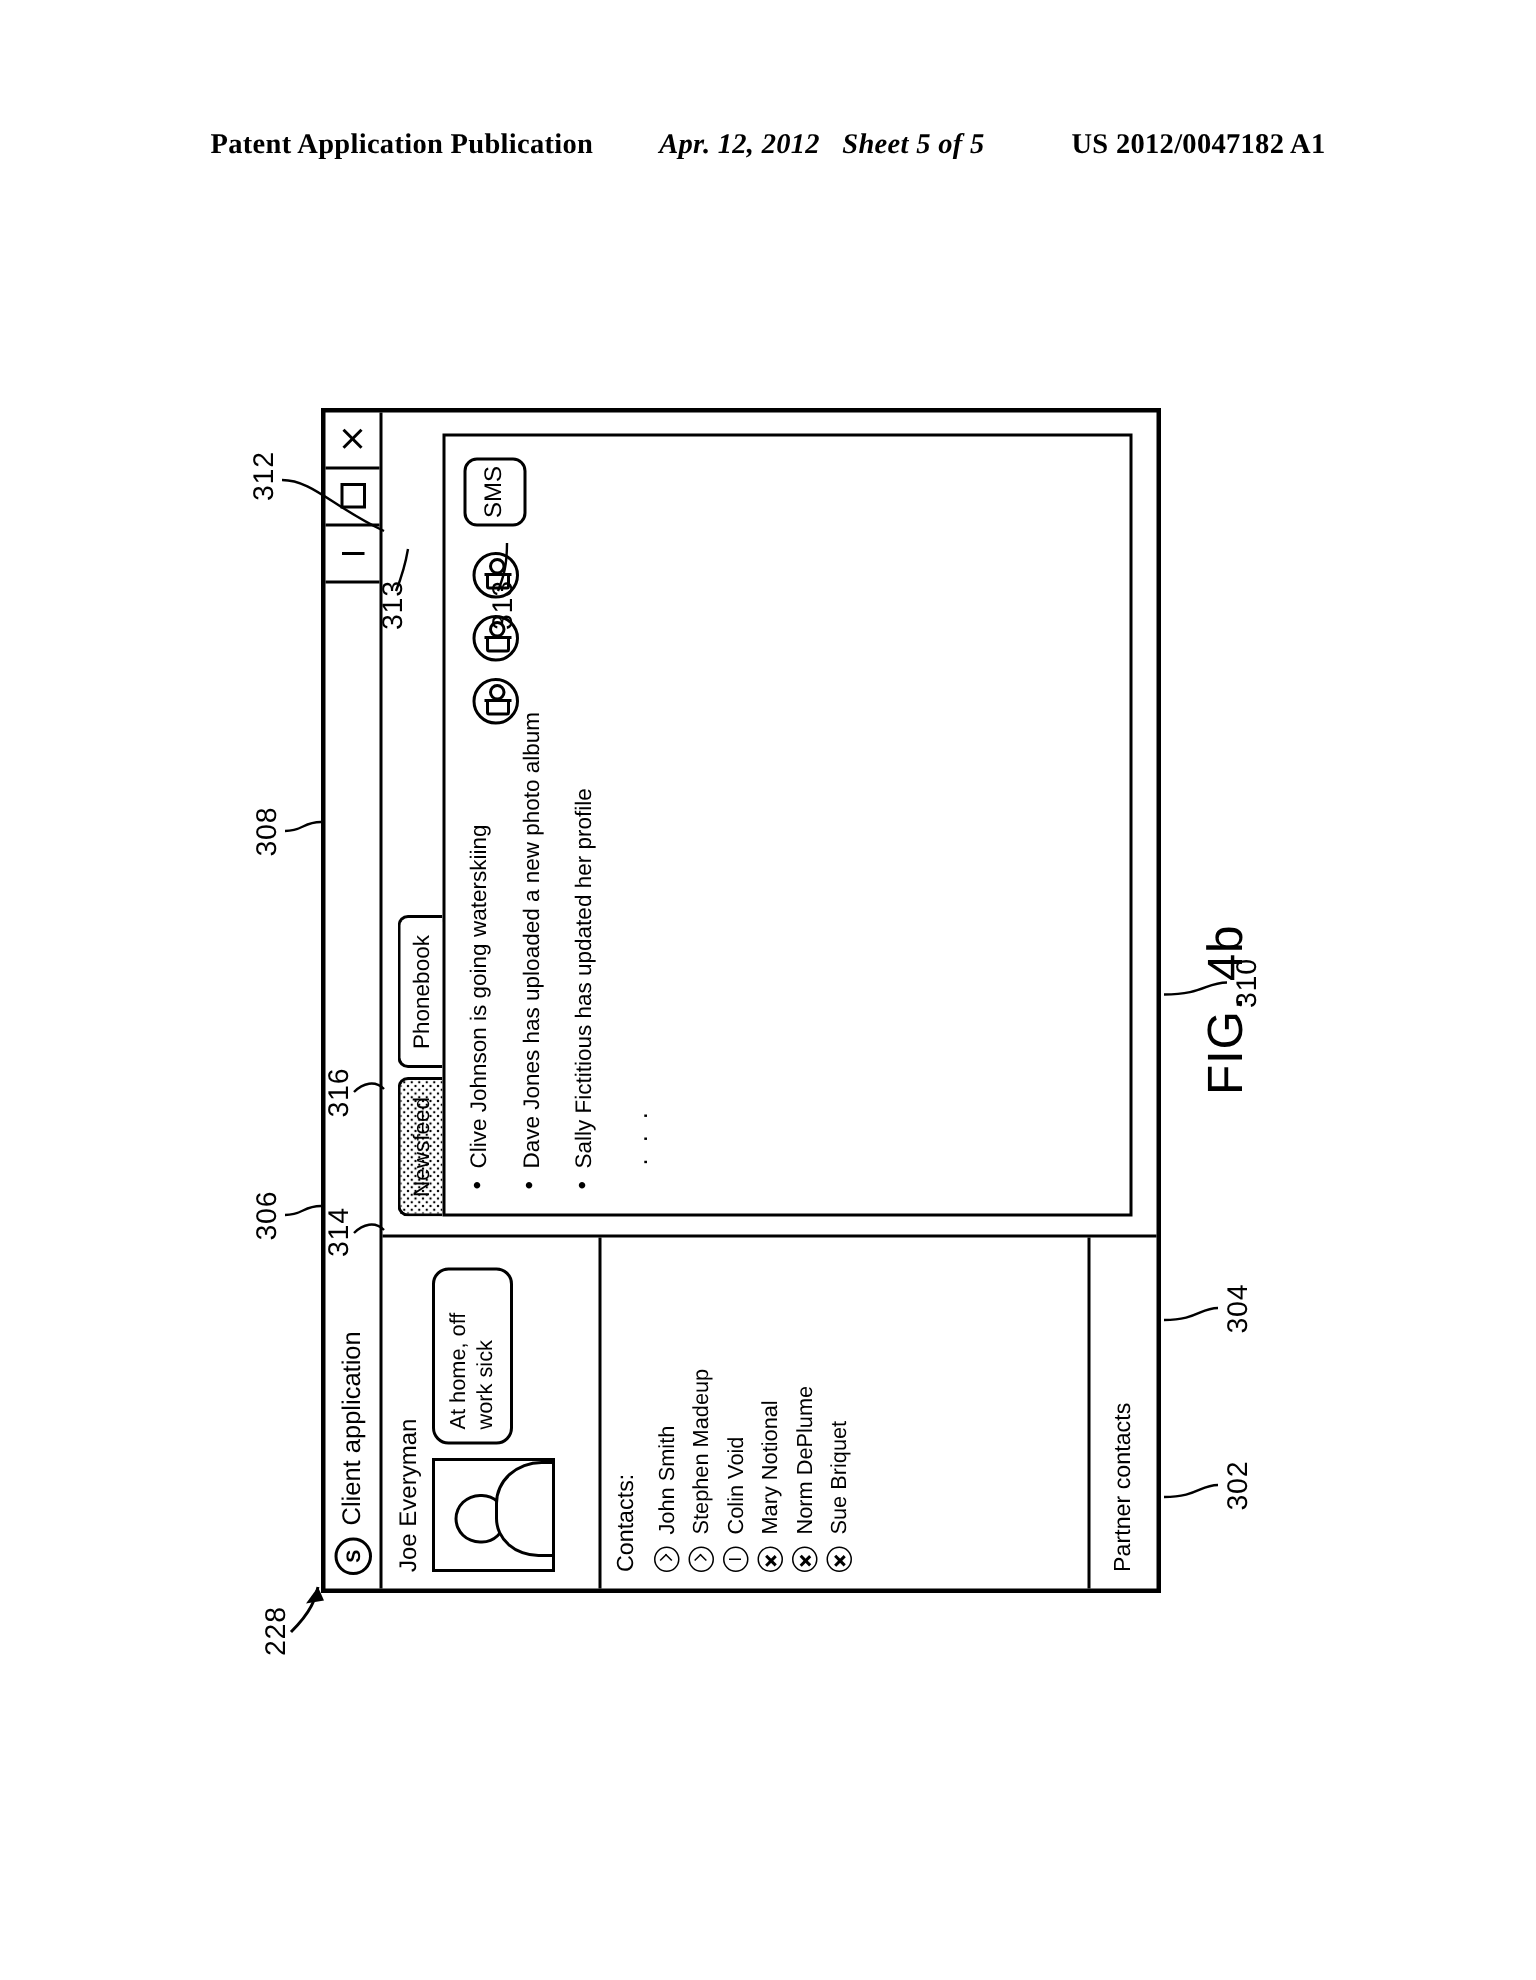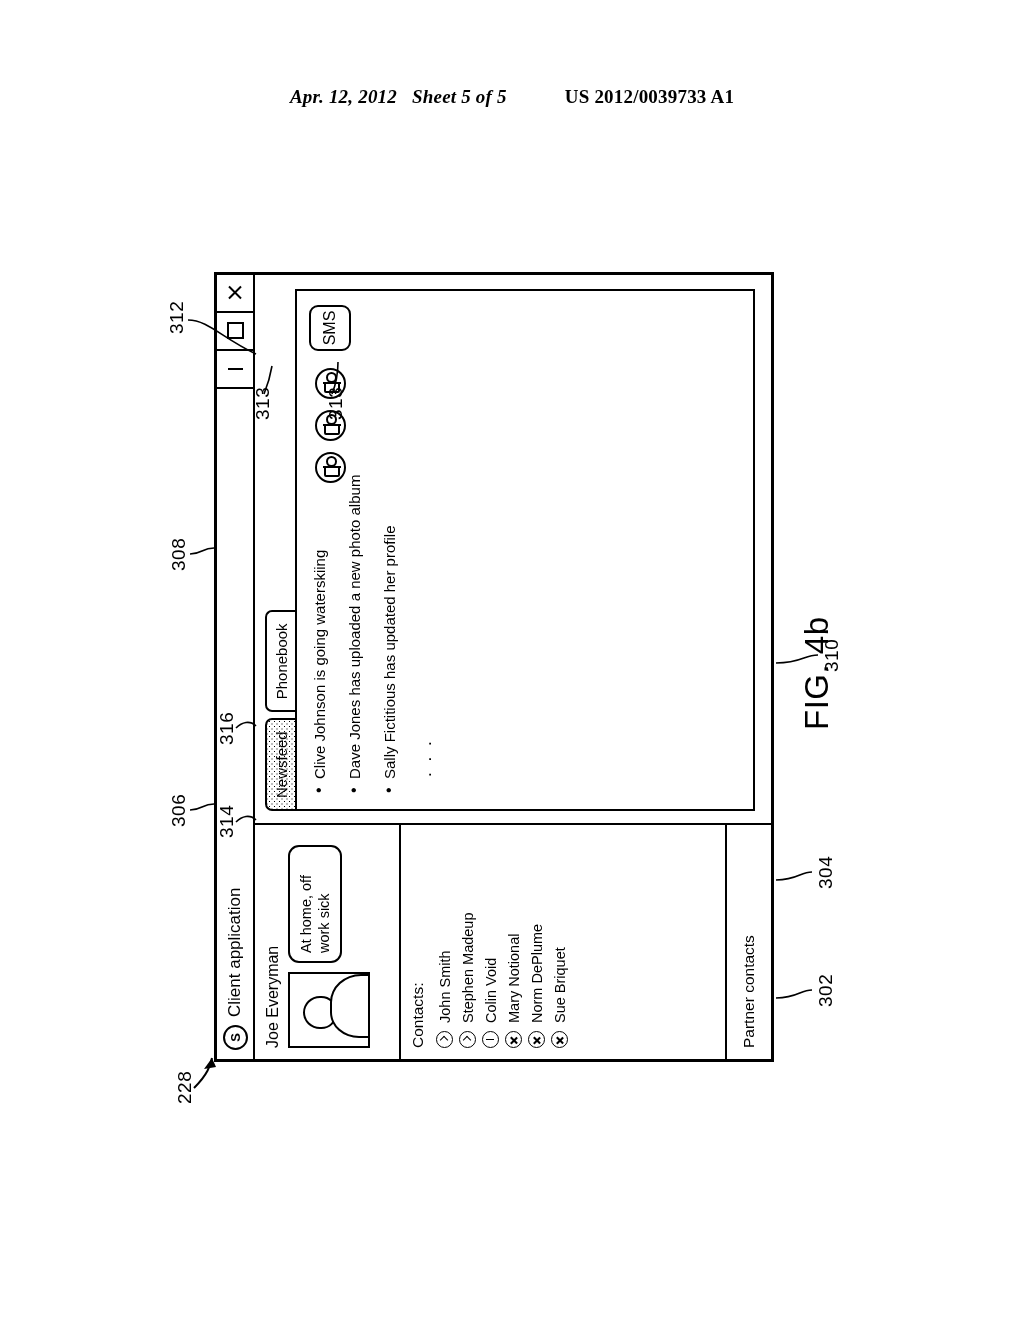--- a/index.html
+++ b/index.html
@@ -361,25 +361,26 @@
     font-size:33px;
     letter-spacing:0.5px;
     left:380px;top:626px;
     white-space:nowrap;
   }
 </style>
 </head>
 <body>
 
 <div id="pub-header">
+  <span class="h-left">Patent Application Publication</span>
   <span class="h-mid">
     <span>Apr. 12, 2012</span>
     <span class="sheet">Sheet 5 of 5</span>
   </span>
-  <span>US 2012/0039733 A1</span>
+  <span>US 2012/0047182 A1</span>
 </div>
 
 <div id="fig-stage">
   <div id="fig-inner">
 
     <div id="client-window">
 
       <div id="titlebar">
         <div id="app-logo">S</div>
         <div id="app-title">Client application</div>

